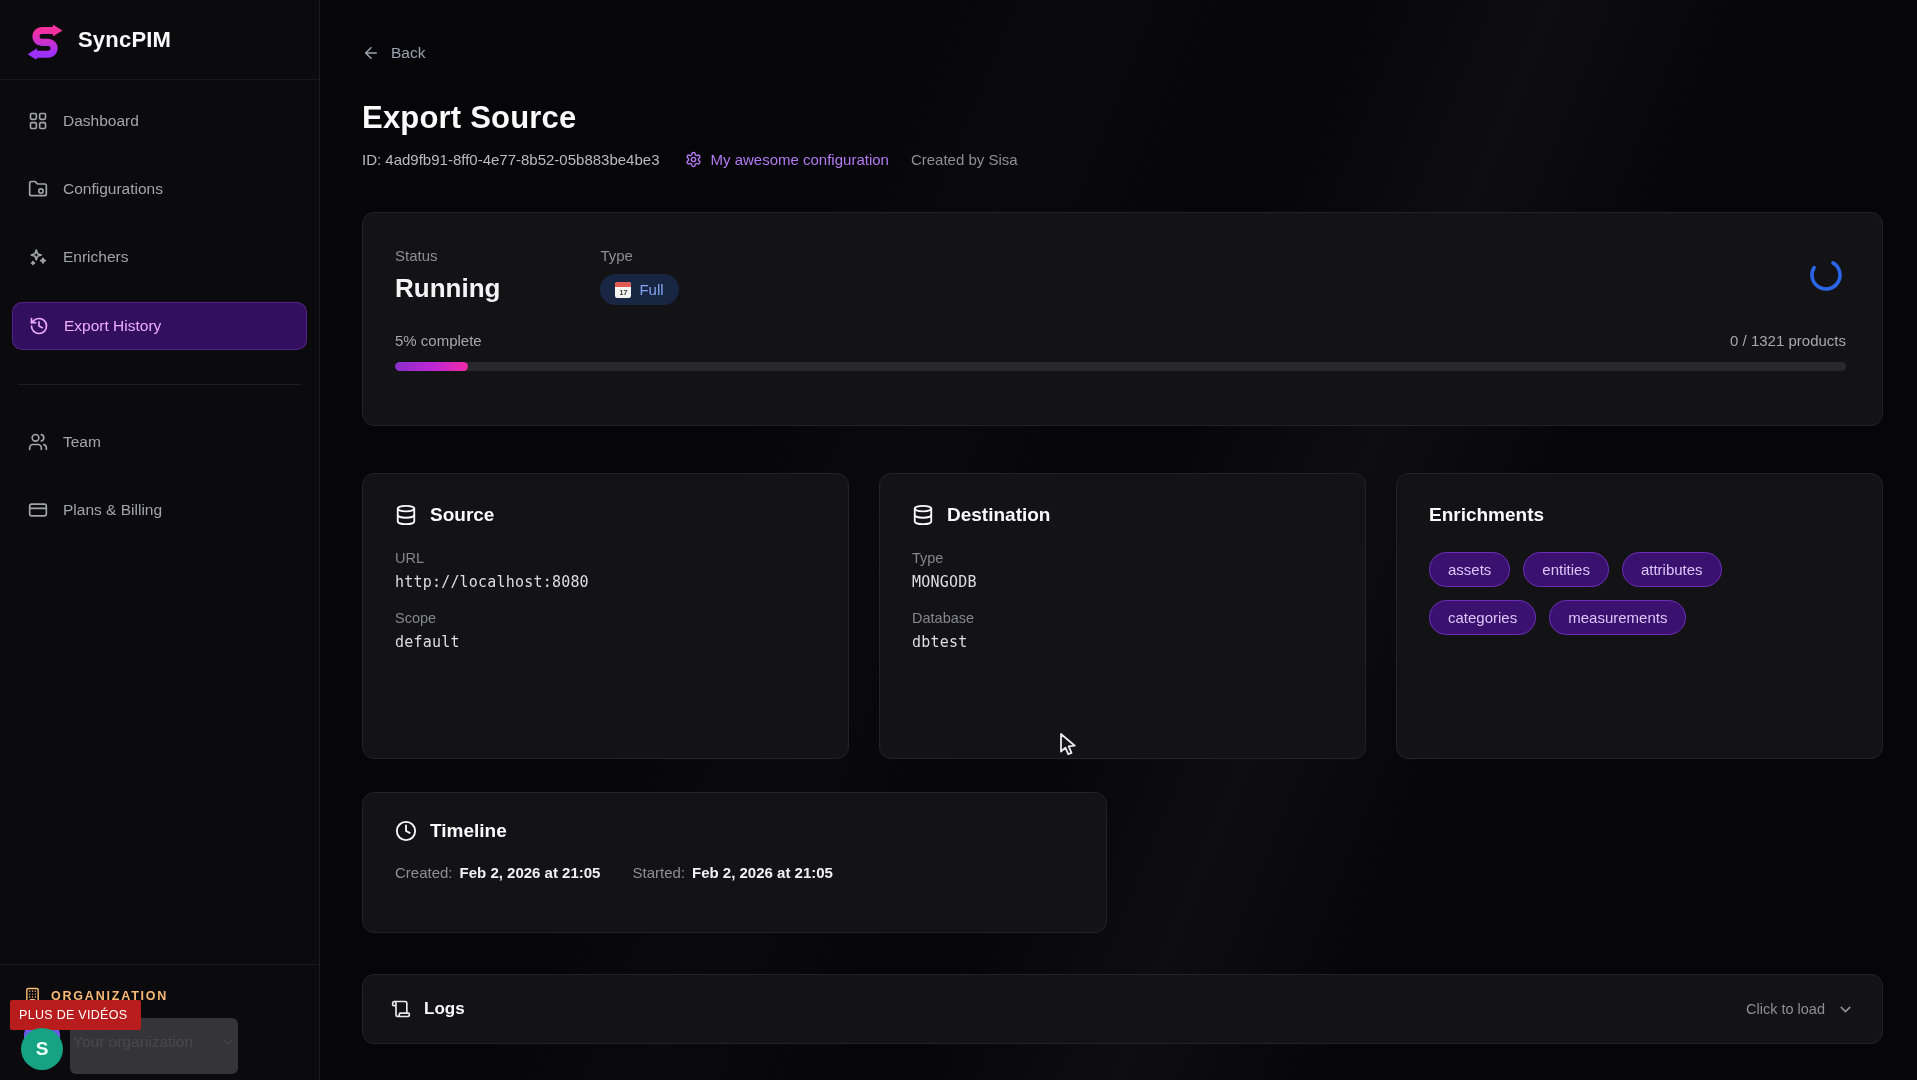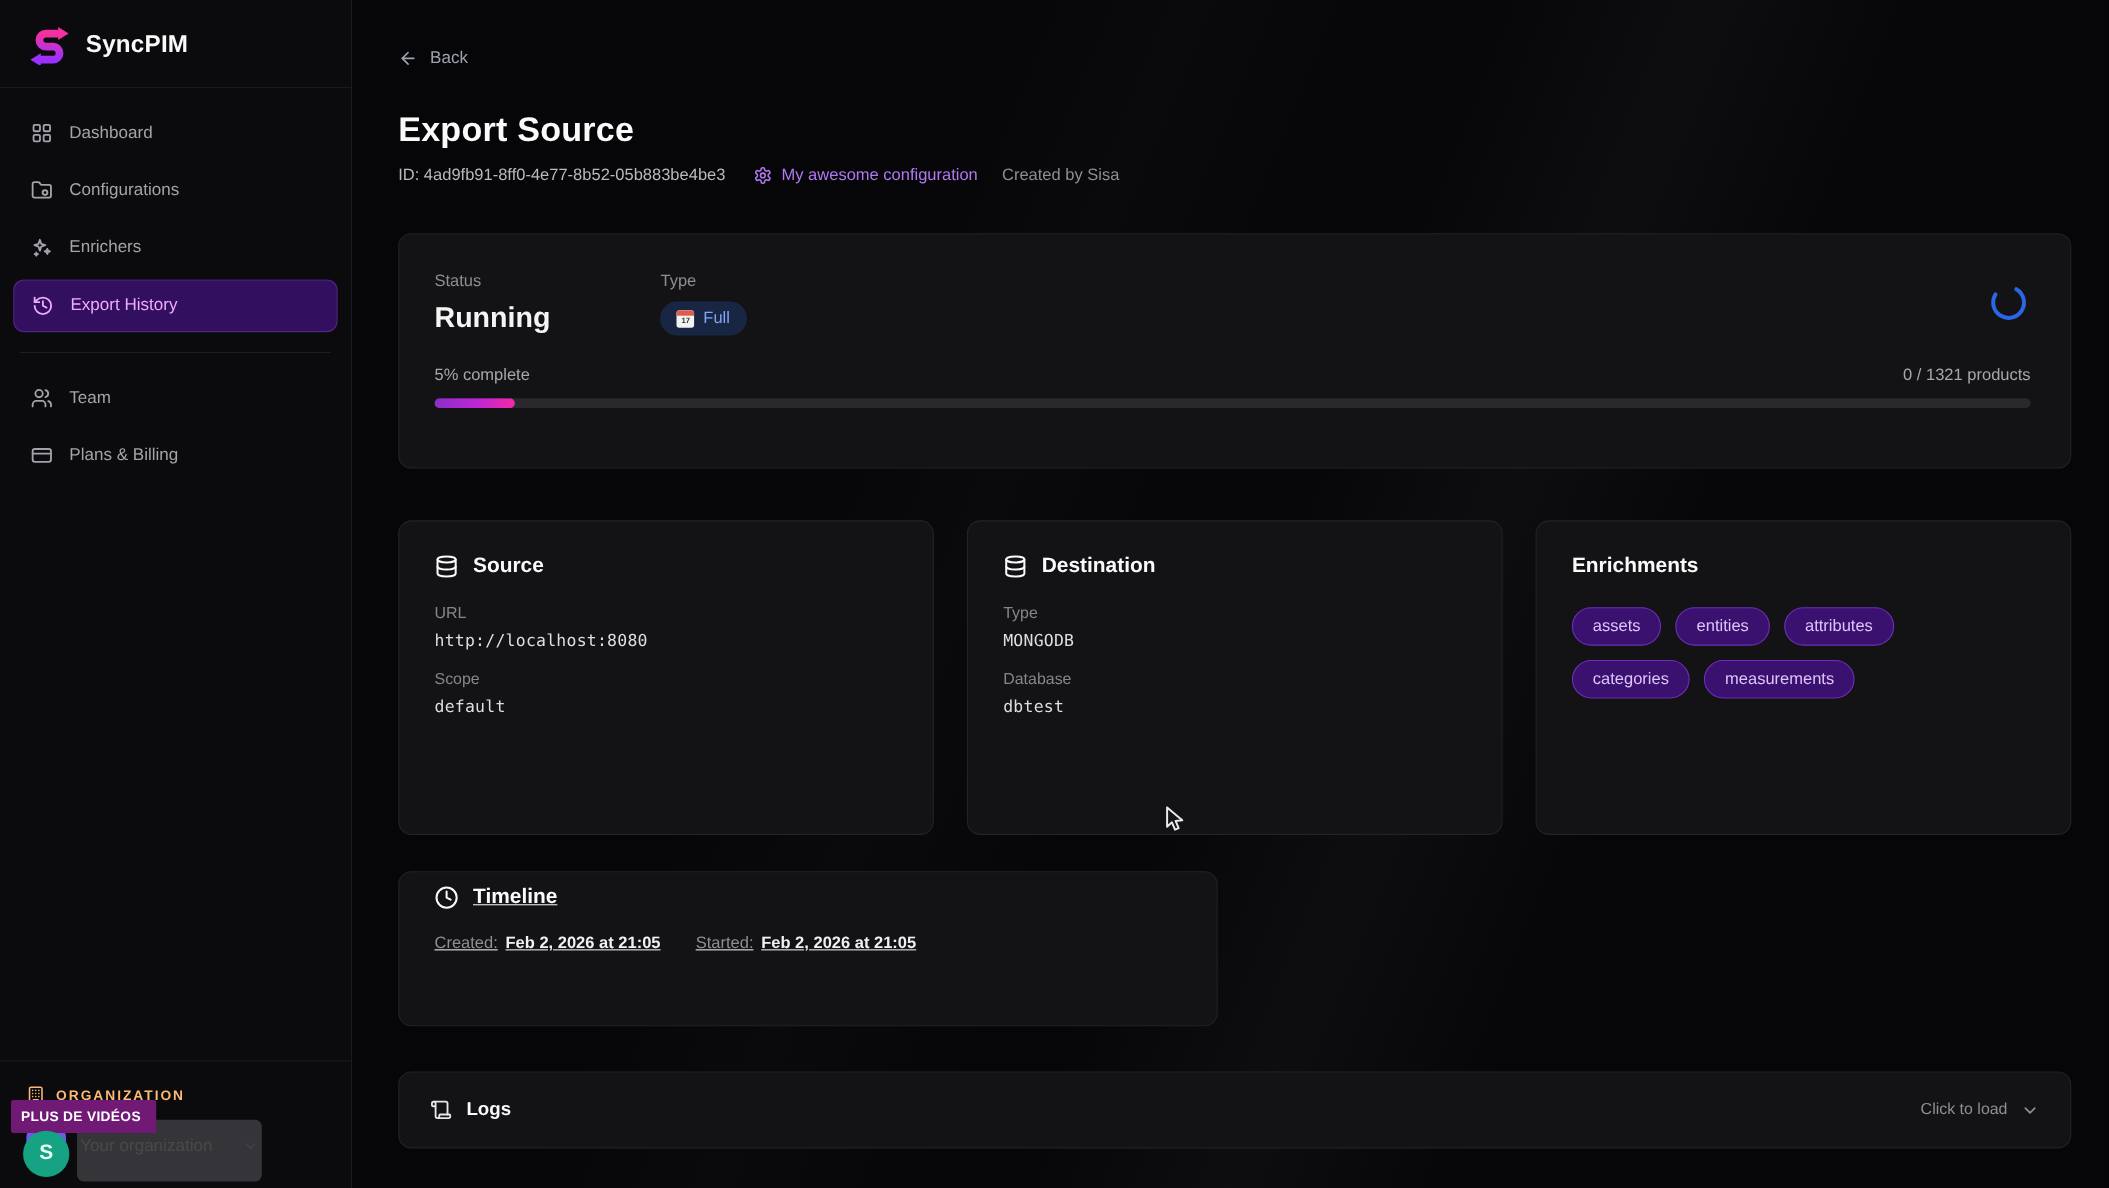--- a/index.html
+++ b/index.html
@@ -21,21 +21,21 @@
   .sidebar {
     position:absolute; left:0; top:0; bottom:0; width:320px;
     background:#0b0b0d; border-right:1px solid #1c1c20; z-index:2;
     display:flex; flex-direction:column;
   }
   .logo-row {
     height:80px; display:flex; align-items:center; gap:14px;
     padding:0 26px; border-bottom:1px solid #1a1a1e;
   }
   .logo-name { font-size:22px; font-weight:700; color:#fafafa; letter-spacing:0.2px; }
-  .nav { padding:18px 12px 0 12px; display:flex; flex-direction:column; }
+  .nav { padding:18px 12px 0 12px; display:flex; flex-direction:column;gap:16px; }
   .nav-item {
     display:flex; align-items:center; gap:15px;
     padding:13px 16px; border-radius:10px; cursor:pointer;
     color:#a3a3ab; font-size:15.5px; margin-bottom:6px;
   }
   .nav-item svg { width:20px; height:20px; flex:0 0 auto; }
   .nav-item.active {
     background:#33105f;
     border:1px solid rgba(168,85,247,0.28);
     color:#f0abfc;
@@ -54,21 +54,21 @@
   .org-avatar { width:36px; height:36px; border-radius:10px; background:#6b5be8;
     display:flex; align-items:center; justify-content:center; }
   .org-avatar svg { width:19px; height:19px; }
   .org-name { font-size:15.5px; color:#ececf0; font-weight:500; }
   .org-chevron { margin-left:14px; color:#9ca3af; }
   .org-chevron svg { width:16px; height:16px; }
 
   
   .video-label {
     position:absolute; left:10px; top:1000px; z-index:5;
-    background:#701a75; color:#ffffff; font-size:12.5px; font-weight:700;
+    background:#b91c1c; color:#ffffff; font-size:12.5px; font-weight:400;
     letter-spacing:0.3px; padding:8px 14px 8px 9px; border-radius:2px;
   }
   .video-avatar {
     position:absolute; left:21px; top:1028px; z-index:5;
     width:42px; height:42px; border-radius:50%; background:#16a383;
     display:flex; align-items:center; justify-content:center;
     color:#eafff7; font-size:19px; font-weight:600;
   }
   .video-thumb {
     position:absolute; left:70px; top:1018px; z-index:4;
@@ -122,21 +122,21 @@
   .card-title { font-size:19px; font-weight:700; color:#fafafa; }
   .field-label { margin-top:24px; font-size:14.5px; color:#85858d; }
   .field-value { margin-top:7px; font-family:"DejaVu Sans Mono", monospace;
     font-size:15px; color:#dededf; letter-spacing:0.2px; }
   .field-label2 { margin-top:19px; font-size:14.5px; color:#85858d; }
 
   .badges-wrap { margin-top:26px; display:flex; flex-wrap:wrap; gap:13px; max-width:330px; }
   .enrich-badge { background:#3b1170; border:1px solid #6c2fb9; color:#ddc6fa;
     font-size:15px; padding:8px 18px; border-radius:999px; }
 
-  .timeline-card { margin-top:33px; width:745px; height:141px; padding:12px 32px;text-decoration:underline; }
+  .timeline-card { margin-top:33px; width:745px; height:141px; padding:27px 32px; }
   .timeline-meta { margin-top:22px; display:flex; gap:32px; font-size:15px; }
   .tl-label { color:#8e8e95; }
   .tl-value { color:#f1f1f3; font-weight:700; margin-left:7px; }
 
   .logs-card { margin-top:41px; height:70px; display:flex; align-items:center;
     padding:0 28px; }
   .logs-title-row { display:flex; align-items:center; gap:13px; }
   .logs-title-row svg { width:20px; height:20px; color:#e7e7ea; }
   .logs-title { font-size:17px; font-weight:700; color:#fafafa; }
   .logs-right { margin-left:auto; display:flex; align-items:center; gap:12px;

